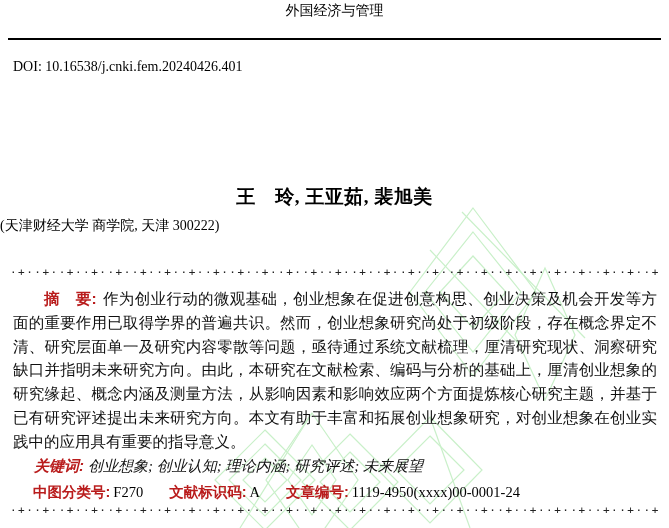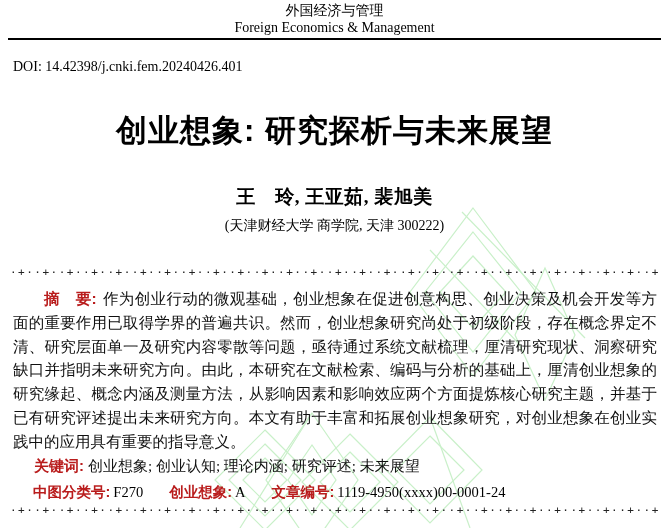--- a/index.html
+++ b/index.html
@@ -37,21 +37,21 @@
     font-family:"Liberation Sans", sans-serif; letter-spacing:1px;
   }
   .authors {
     position:absolute; top:184px; left:0; width:100%;
     text-align:center; font-size:19px; letter-spacing:0.5px;
     font-family:"Liberation Serif", serif;
     font-weight:bold;
   }
   .affiliation {
     position:absolute; top:217px; left:0; width:100%;
-    text-align:center; font-size:14px;
+    text-align:left; font-size:14px;
     font-family:"Liberation Serif", serif;
   }
   .divider {
     position:absolute; left:10px; right:10px; height:14px;
     font-size:11px; line-height:14px; letter-spacing:1.5px;
     color:#222; white-space:nowrap; overflow:hidden;
     font-family:"DejaVu Sans Mono", monospace;
   }
   .divider-top { top:266px; }
   .divider-bottom { top:504px; }
@@ -59,21 +59,21 @@
     position:absolute; top:287px; left:13px; width:644px;
     font-size:15.5px; line-height:23.8px; text-align:justify;
     text-indent:2em; color:#101010;
     font-family:"Liberation Serif", serif;
   }
   .hei { font-family:"Liberation Sans", sans-serif; font-weight:700; color:#b91c1c; }
   .abstract .hei { margin-right:6px; }
   .keywords {
     position:absolute; top:455px; left:13px; width:644px;
     font-size:15px; line-height:22px; color:#101010;
-    padding-left:21px; font-family:"Liberation Serif", serif;
+    padding-left:21px; font-family:"Liberation Serif", serif;font-style:italic;
   }
   .keywords .hei { margin-right:4px; }
   .class-line {
     position:absolute; top:481px; left:13px; width:644px;
     font-size:14.5px; line-height:22px; padding-left:20px;
     font-family:"Liberation Serif", serif;
   }
   .class-line .hei { margin-right:3px; }
   .class-line .val { margin-right:26px; }
 </style>
@@ -98,32 +98,30 @@
     <path d="M312 445 L336 480 L312 515 L288 480 Z"></path>
     <path d="M350 434 L398 482 L350 530 L302 482 Z"></path>
     <path d="M350 452 L380 482 L350 512 L320 482 Z"></path>
     <path d="M430 417 L482 470 L430 523 L378 470 Z"></path>
     <path d="M430 436 L464 470 L430 504 L396 470 Z"></path>
     <path d="M312 413 L240 528"></path>
     <path d="M430 417 L470 528"></path>
   </svg>
 
   <div class="masthead-zh">外国经济与管理</div>
-  <div class="masthead-en">Foreign Economics &amp; Management</div>
   <div class="double-rule"></div>
 
-  <div class="doi">DOI: 14.42398/j.cnki.fem.20240426.401</div>
+  <div class="doi">DOI: 10.16538/j.cnki.fem.20240426.401</div>
 
-  <h1 class="article-title">创业想象: 研究探析与未来展望</h1>
   <div class="authors">王　玲, 王亚茹, 裴旭美</div>
   <div class="affiliation">(天津财经大学 商学院, 天津 300222)</div>
 
   <div class="divider divider-top">·+··+··+··+··+··+··+··+··+··+··+··+··+··+··+··+··+··+··+··+··+··+··+··+··+··+··+··+··+··+··+··+··+··+··+··+··+··+··+··+··+··+··+··+··+··+··+··+··+··+·</div>
 
   <p class="abstract"><b class="hei">摘　要:</b><span>作为创业行动的微观基础，创业想象在促进创意构思、创业决策及机会开发等方面的重要作用已取得学界的普遍共识。然而，创业想象研究尚处于初级阶段，存在概念界定不清、研究层面单一及研究内容零散等问题，亟待通过系统文献梳理，厘清研究现状、洞察研究缺口并指明未来研究方向。由此，本研究在文献检索、编码与分析的基础上，厘清创业想象的研究缘起、概念内涵及测量方法，从影响因素和影响效应两个方面提炼核心研究主题，并基于已有研究评述提出未来研究方向。本文有助于丰富和拓展创业想象研究，对创业想象在创业实践中的应用具有重要的指导意义。</span></p>
 
   <div class="keywords"><b class="hei">关键词:</b><span>创业想象; 创业认知; 理论内涵; 研究评述; 未来展望</span></div>
 
-  <div class="class-line"><b class="hei">中图分类号:</b><span class="val">F270</span><b class="hei">创业想象:</b><span class="val">A</span><b class="hei">文章编号:</b><span>1119-4950(xxxx)00-0001-24</span></div>
+  <div class="class-line"><b class="hei">中图分类号:</b><span class="val">F270</span><b class="hei">文献标识码:</b><span class="val">A</span><b class="hei">文章编号:</b><span>1119-4950(xxxx)00-0001-24</span></div>
 
   <div class="divider divider-bottom">·+··+··+··+··+··+··+··+··+··+··+··+··+··+··+··+··+··+··+··+··+··+··+··+··+··+··+··+··+··+··+··+··+··+··+··+··+··+··+··+··+··+··+··+··+··+··+··+··+··+·</div>
 
 </div>
 
 </body></html>

